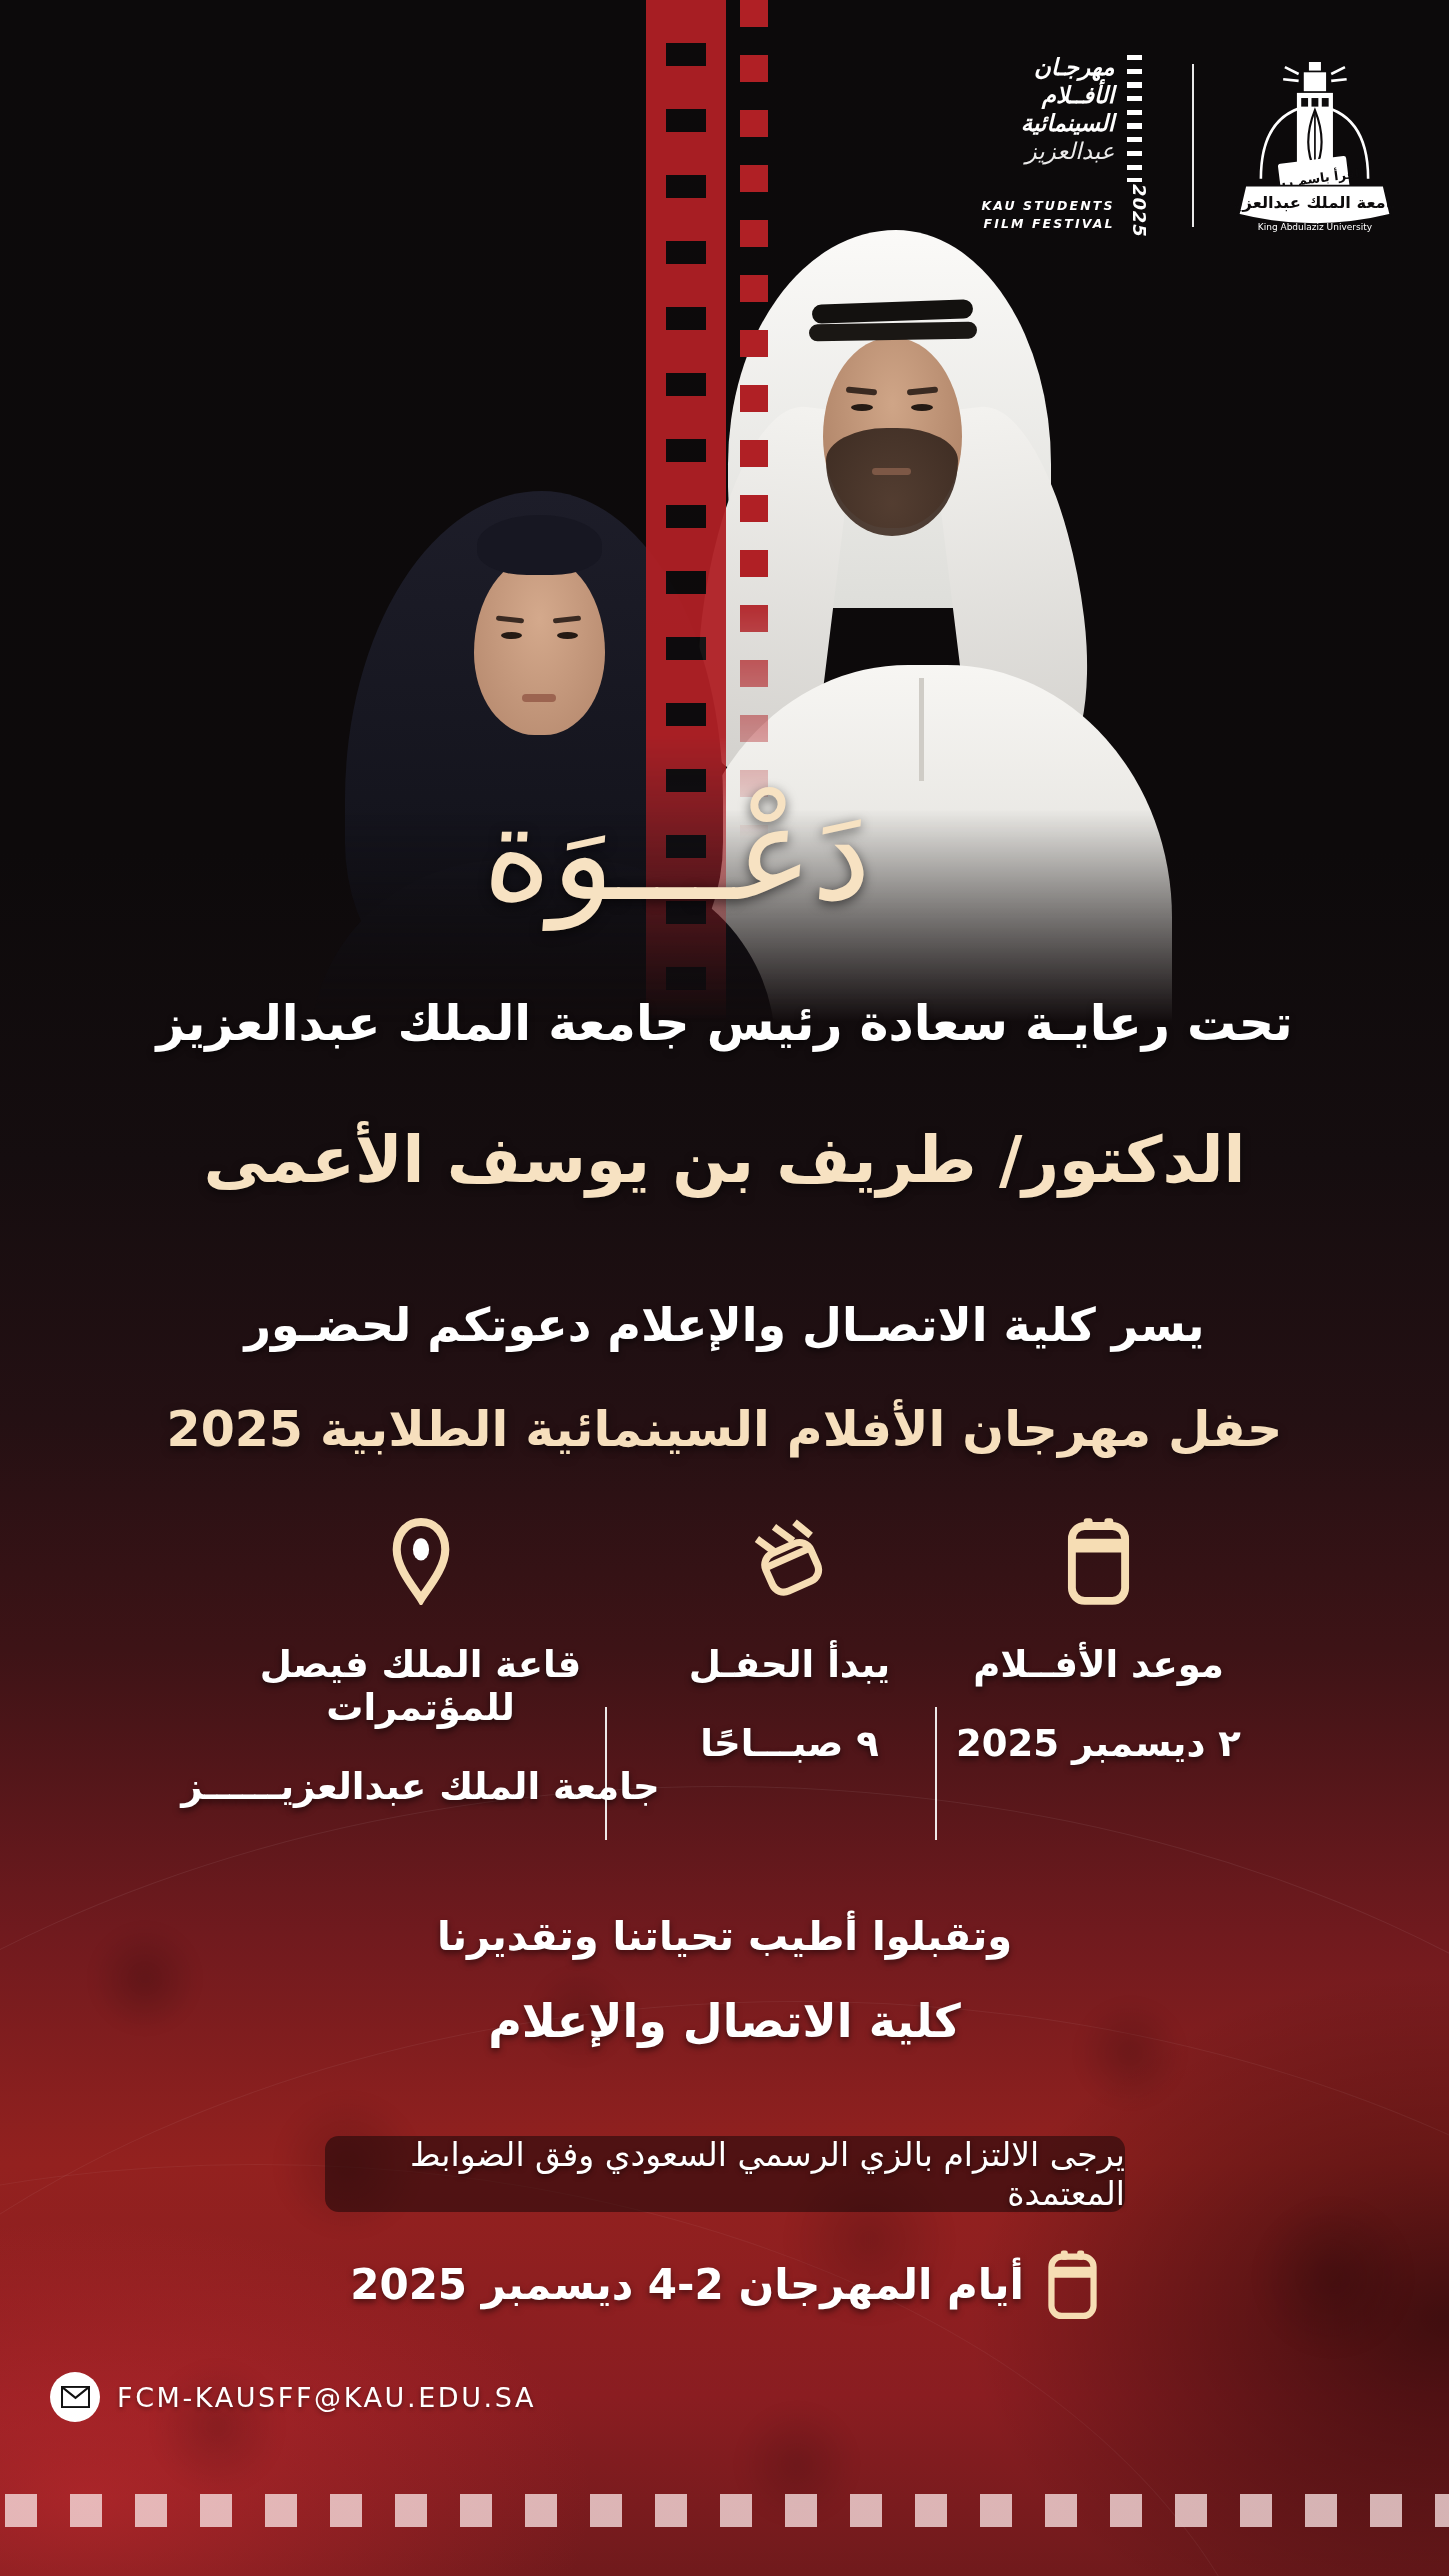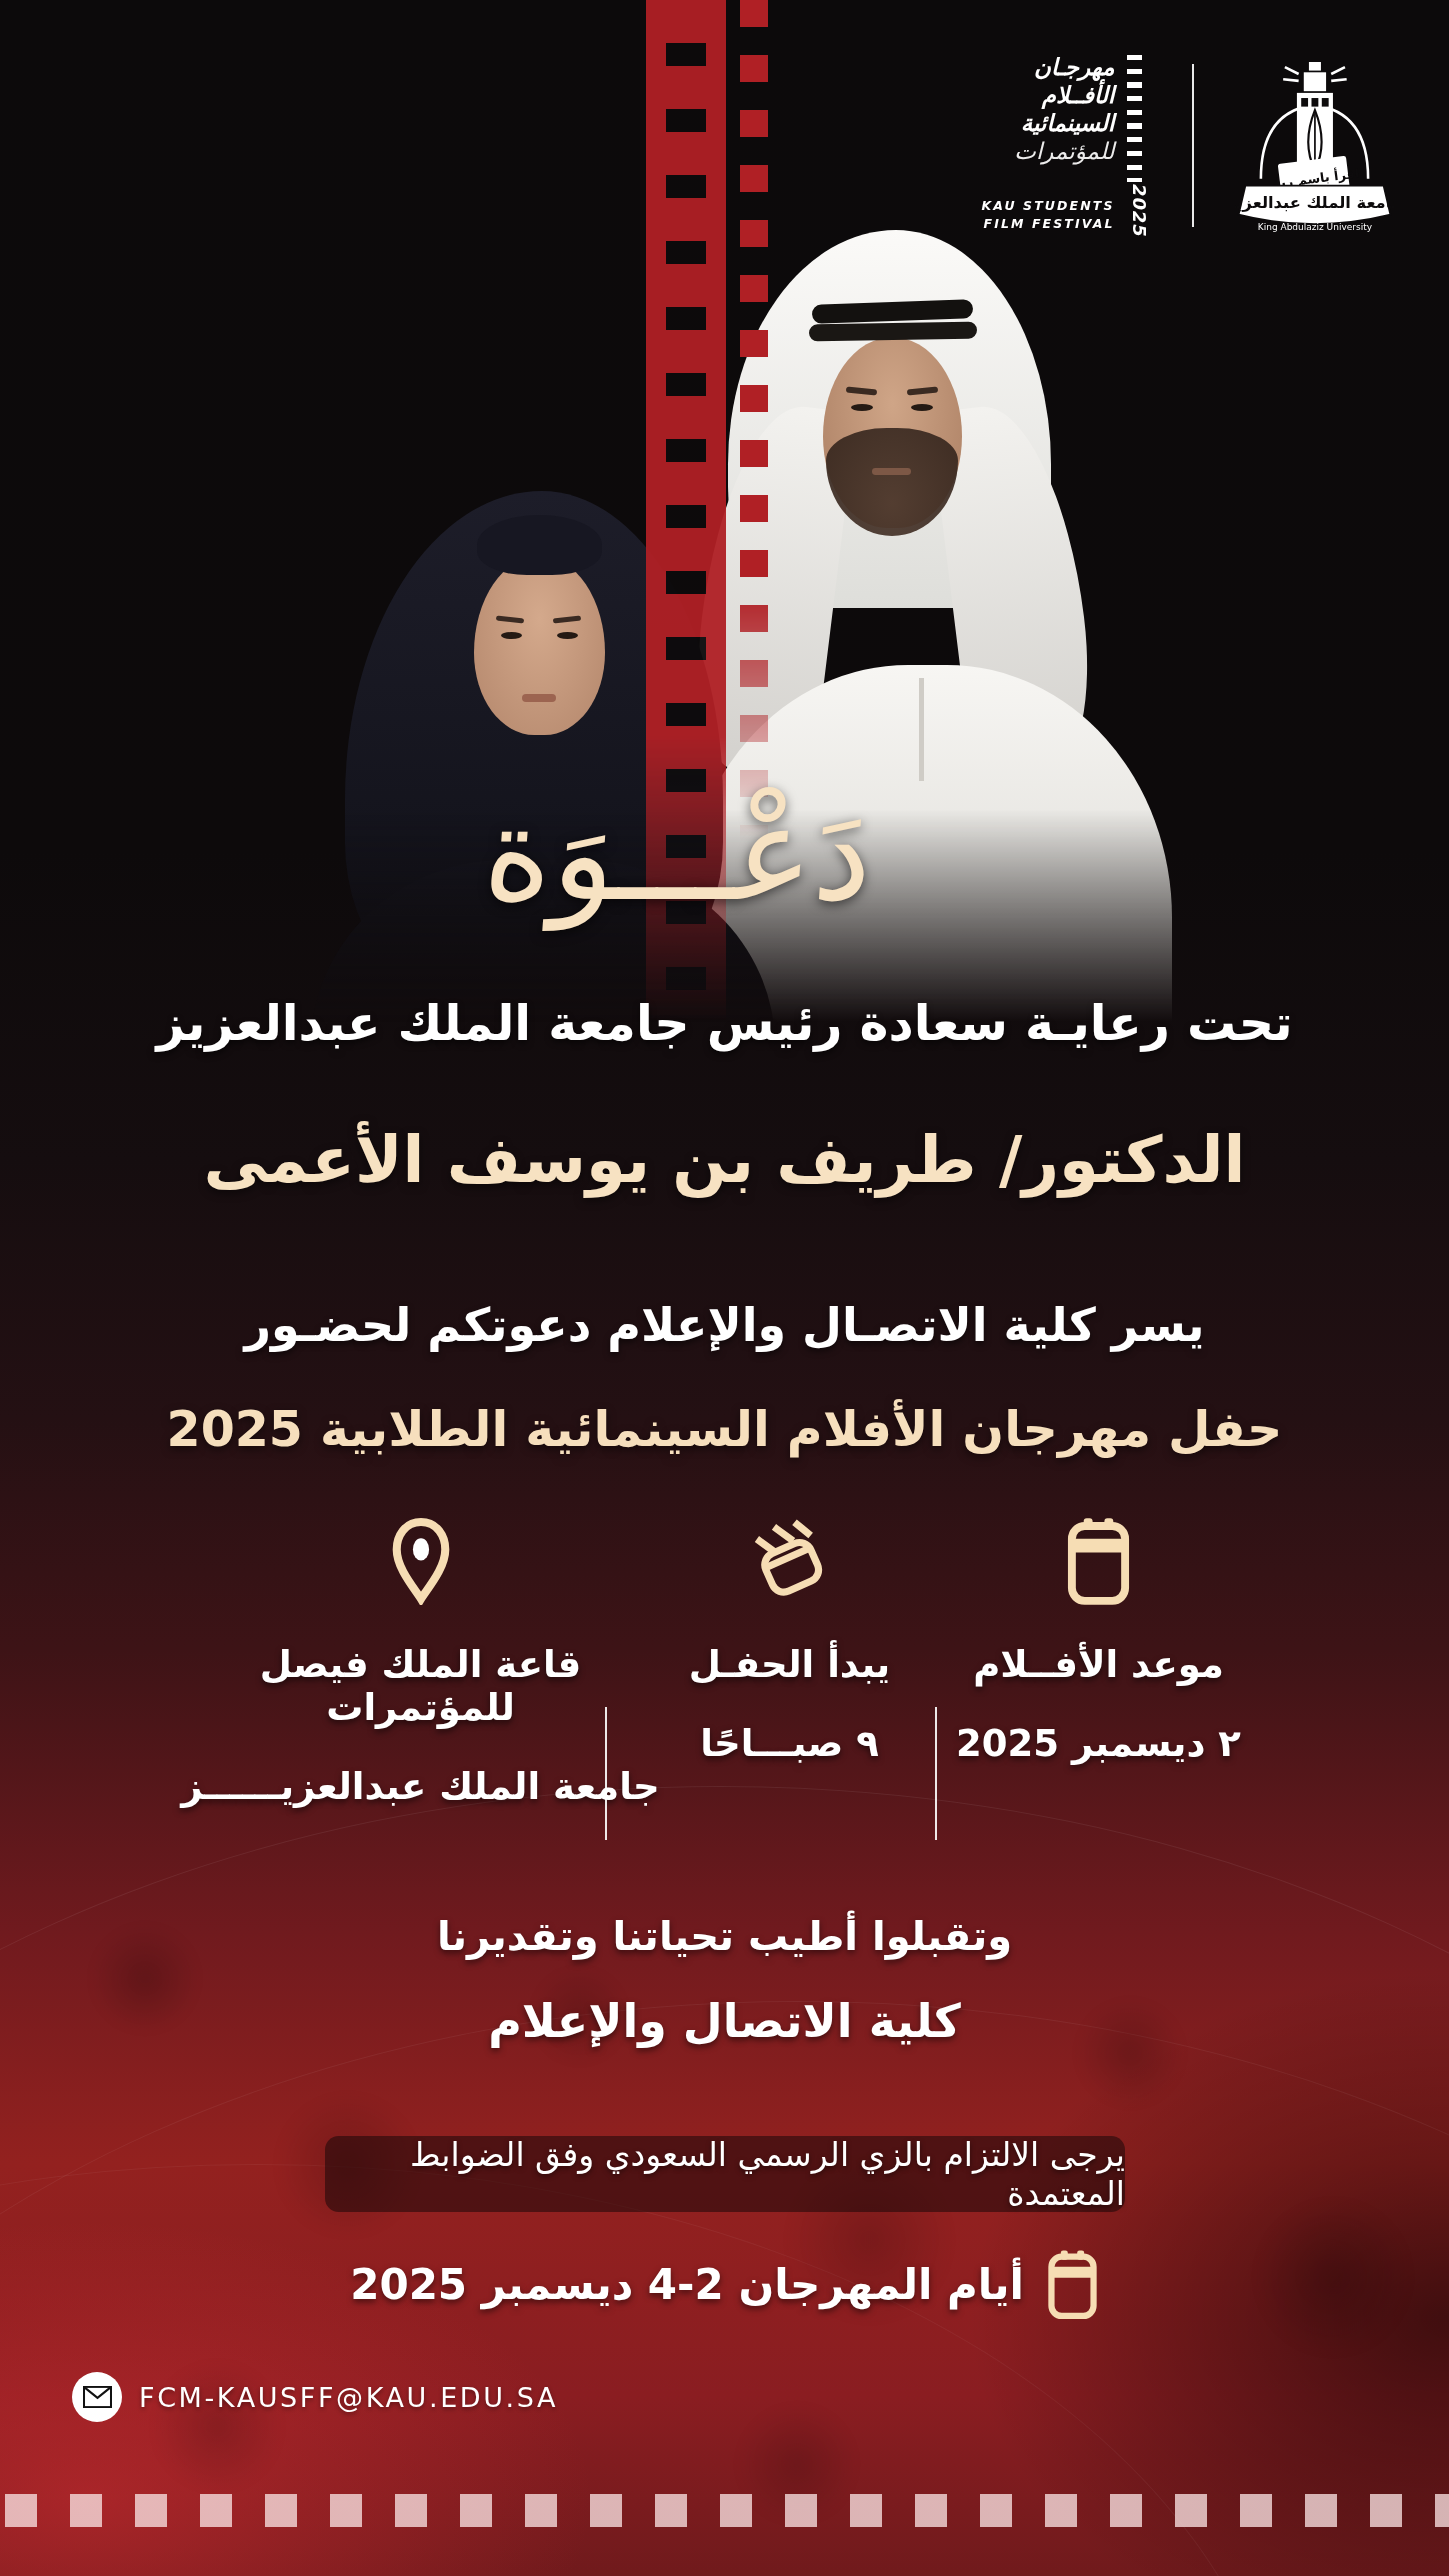--- a/index.html
+++ b/index.html
@@ -134,21 +134,21 @@
   .dress-box{
     position:absolute; left:325px; top:2136px; width:800px; height:76px; border-radius:13.7px;
     background:rgba(26,7,10,.55); display:flex; align-items:center; justify-content:center;
   }
   .dress-box span{ direction:rtl; color:#fff; font-size:33px; font-weight:normal; text-shadow:0 1.7px 5.2px rgba(0,0,0,.5); }
   .fest-days{ position:absolute; left:0; top:2248px; width:1449px; display:flex; flex-direction:row-reverse;
     align-items:center; justify-content:center; gap:22px; }
   .fest-days .txt{ direction:rtl; color:#fff; font-size:42px; font-weight:bold; text-shadow:0 2.6px 6.9px rgba(0,0,0,.5); }
 
   
-  .contact{ position:absolute; left:72px; color:#fff; display:flex; align-items:center; gap:17px; }
+  .contact{ position:absolute; left:50px; color:#fff; display:flex; align-items:center; gap:17px; }
   .row1{ top:2372px; }
   .row2{ top:2432px; gap:13.7px; }
   .contact .txt{ font-size:27px; letter-spacing:2.6px; font-weight:500; white-space:nowrap; text-shadow:0 1.7px 4.3px rgba(0,0,0,.4); }
   .circle-ic{ width:50px; height:50px; border-radius:50%; background:#fff; display:flex; align-items:center; justify-content:center; flex:0 0 auto; }
   .circle-ic.sm{ width:45px; height:45px; }
   .row2 .gap{ width:12px; }
 
   .bottom-strip{
     position:absolute; left:5.2px; top:2494px; width:1449px; height:33px;
     background:repeating-linear-gradient(90deg, rgba(248,224,224,.78) 0 32px, transparent 32px 65px);
@@ -194,21 +194,21 @@
   <div class="film-strip">
     <div class="holes"></div>
   </div>
   <div class="film-squares"></div>
 
   <div class="fest-logo">
     <div class="fest-ar">
       <div>مهرجـان</div>
       <div>الأفــلام</div>
       <div>السينمائية</div>
-      <div class="lt">للمؤتمرات</div>
+      <div class="lt">عبدالعزيز</div>
     </div>
     <div class="fest-en">
       <div>KAU STUDENTS</div>
       <div>FILM FESTIVAL</div>
     </div>
     <div class="fest-strip"></div>
     <div class="fest-year"><span>20</span><span>25</span></div>
   </div>
 
   <div class="logo-divider"></div>

